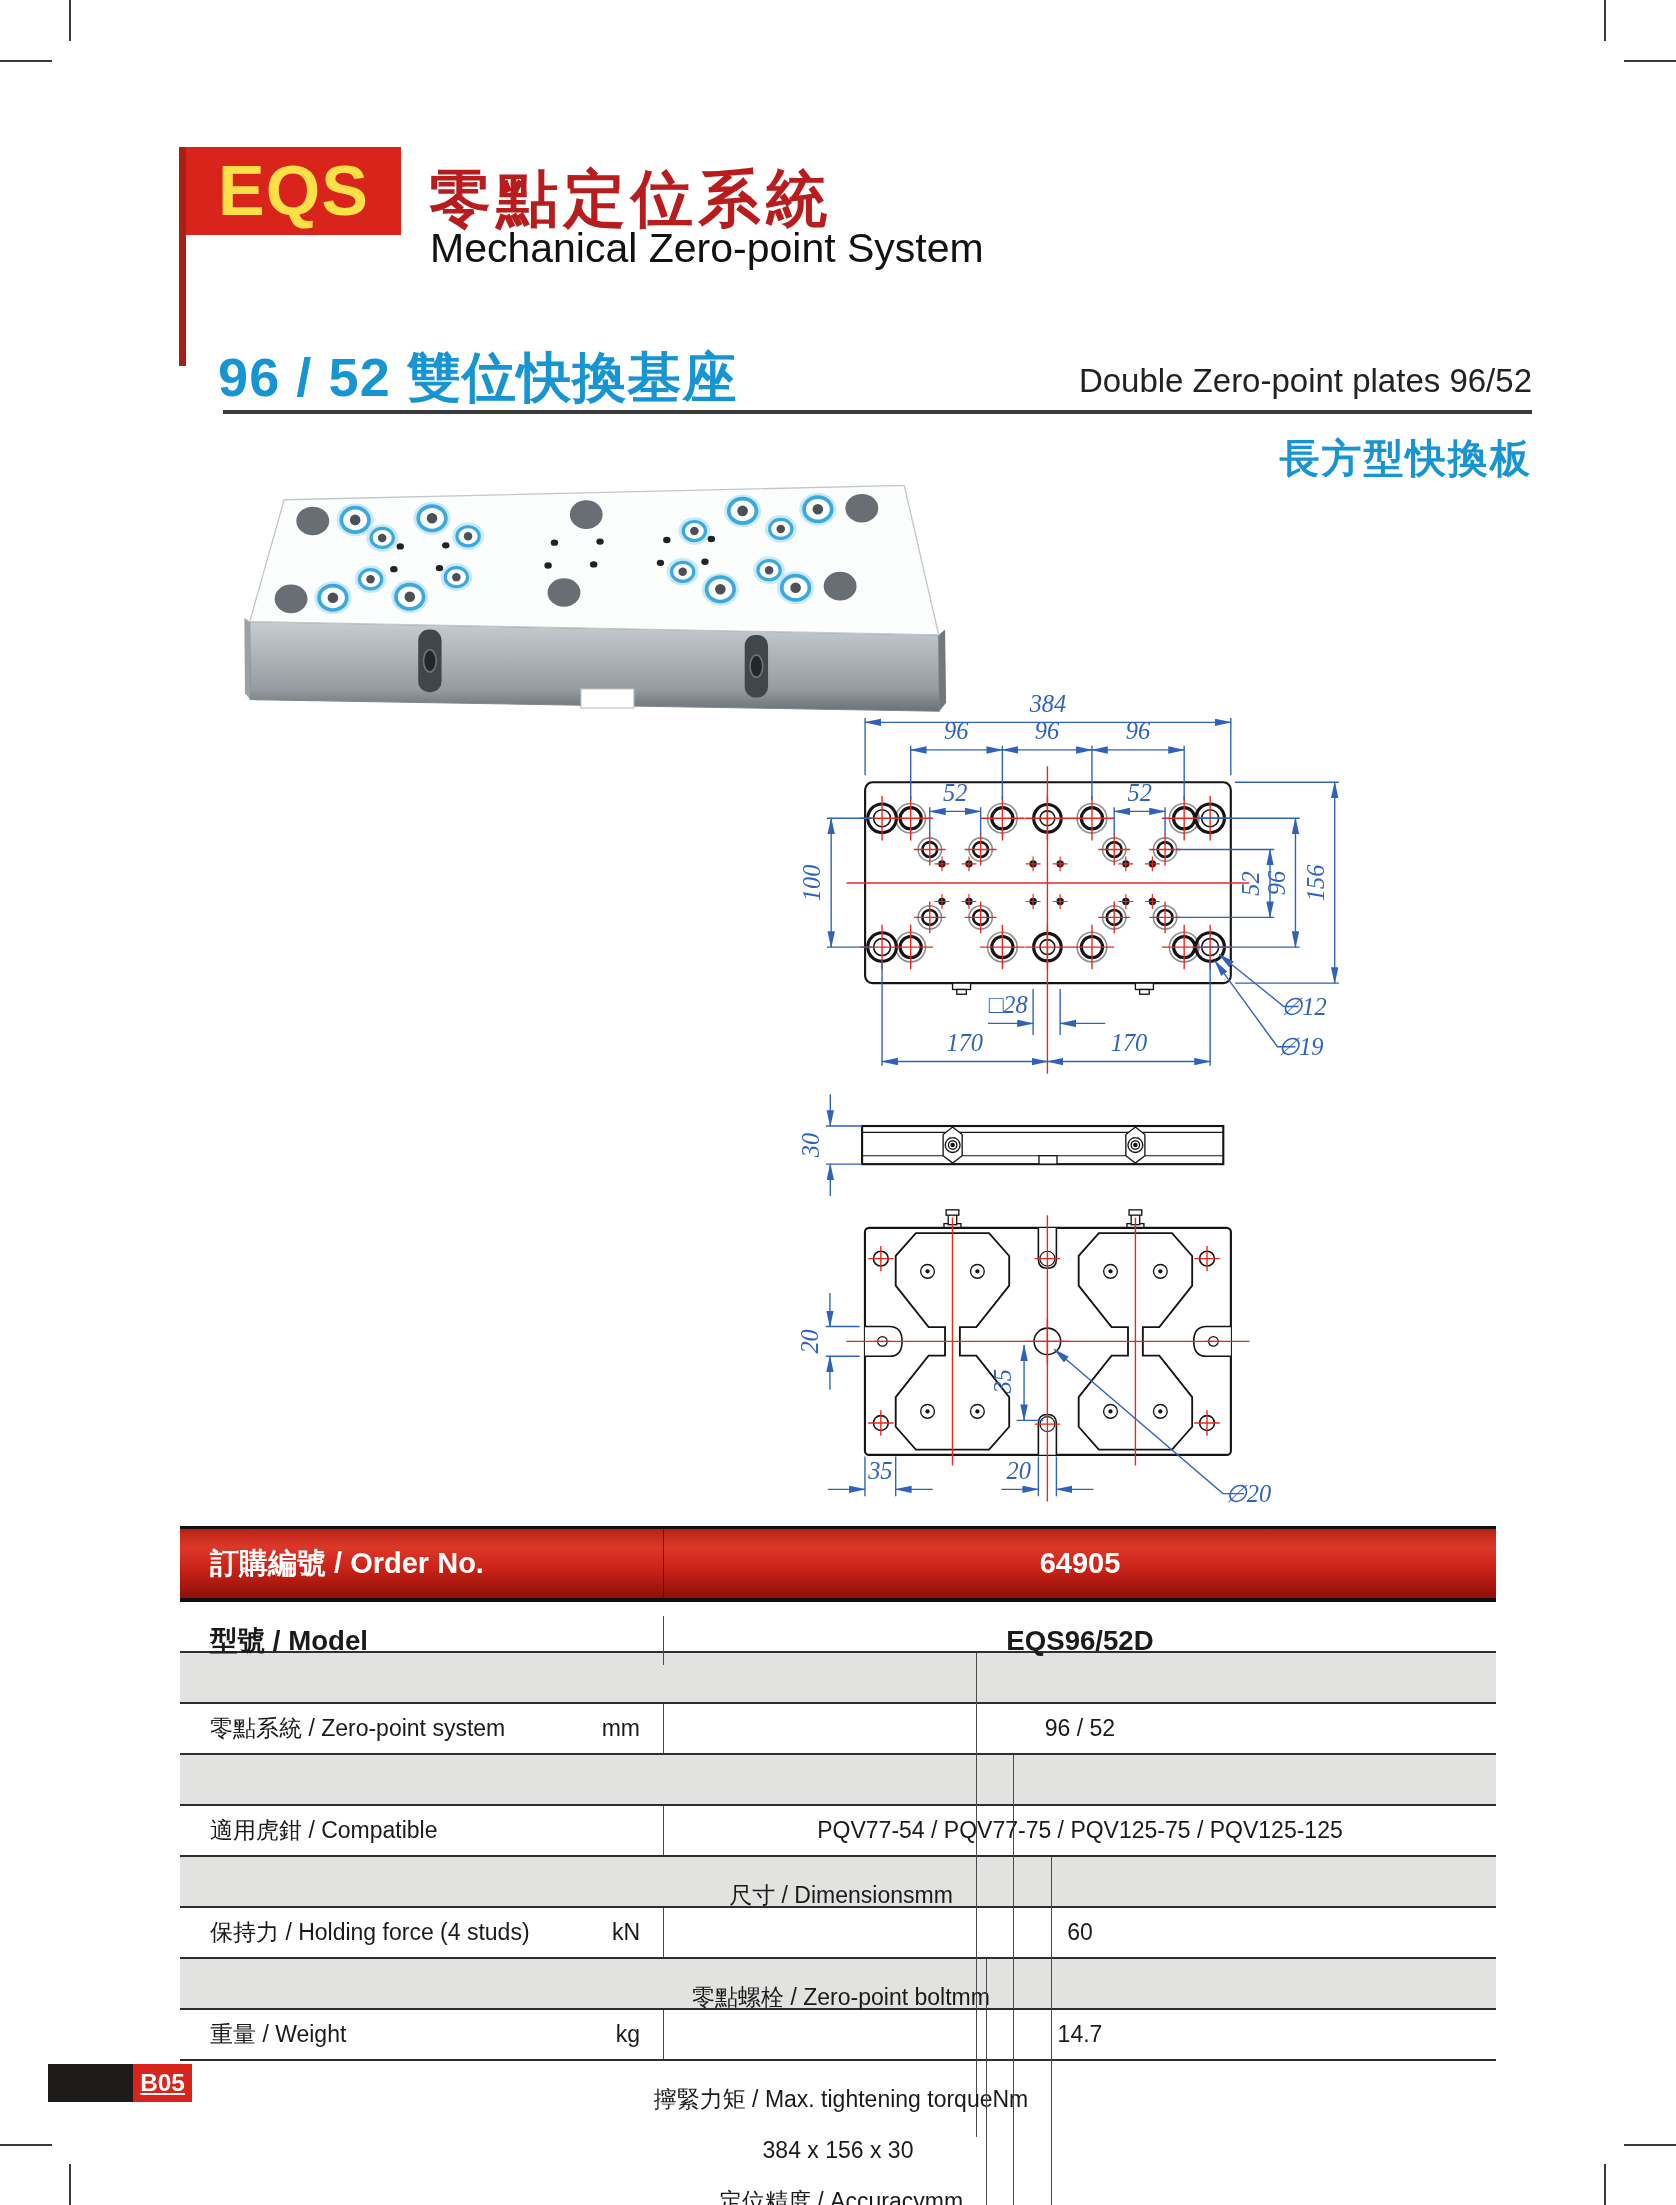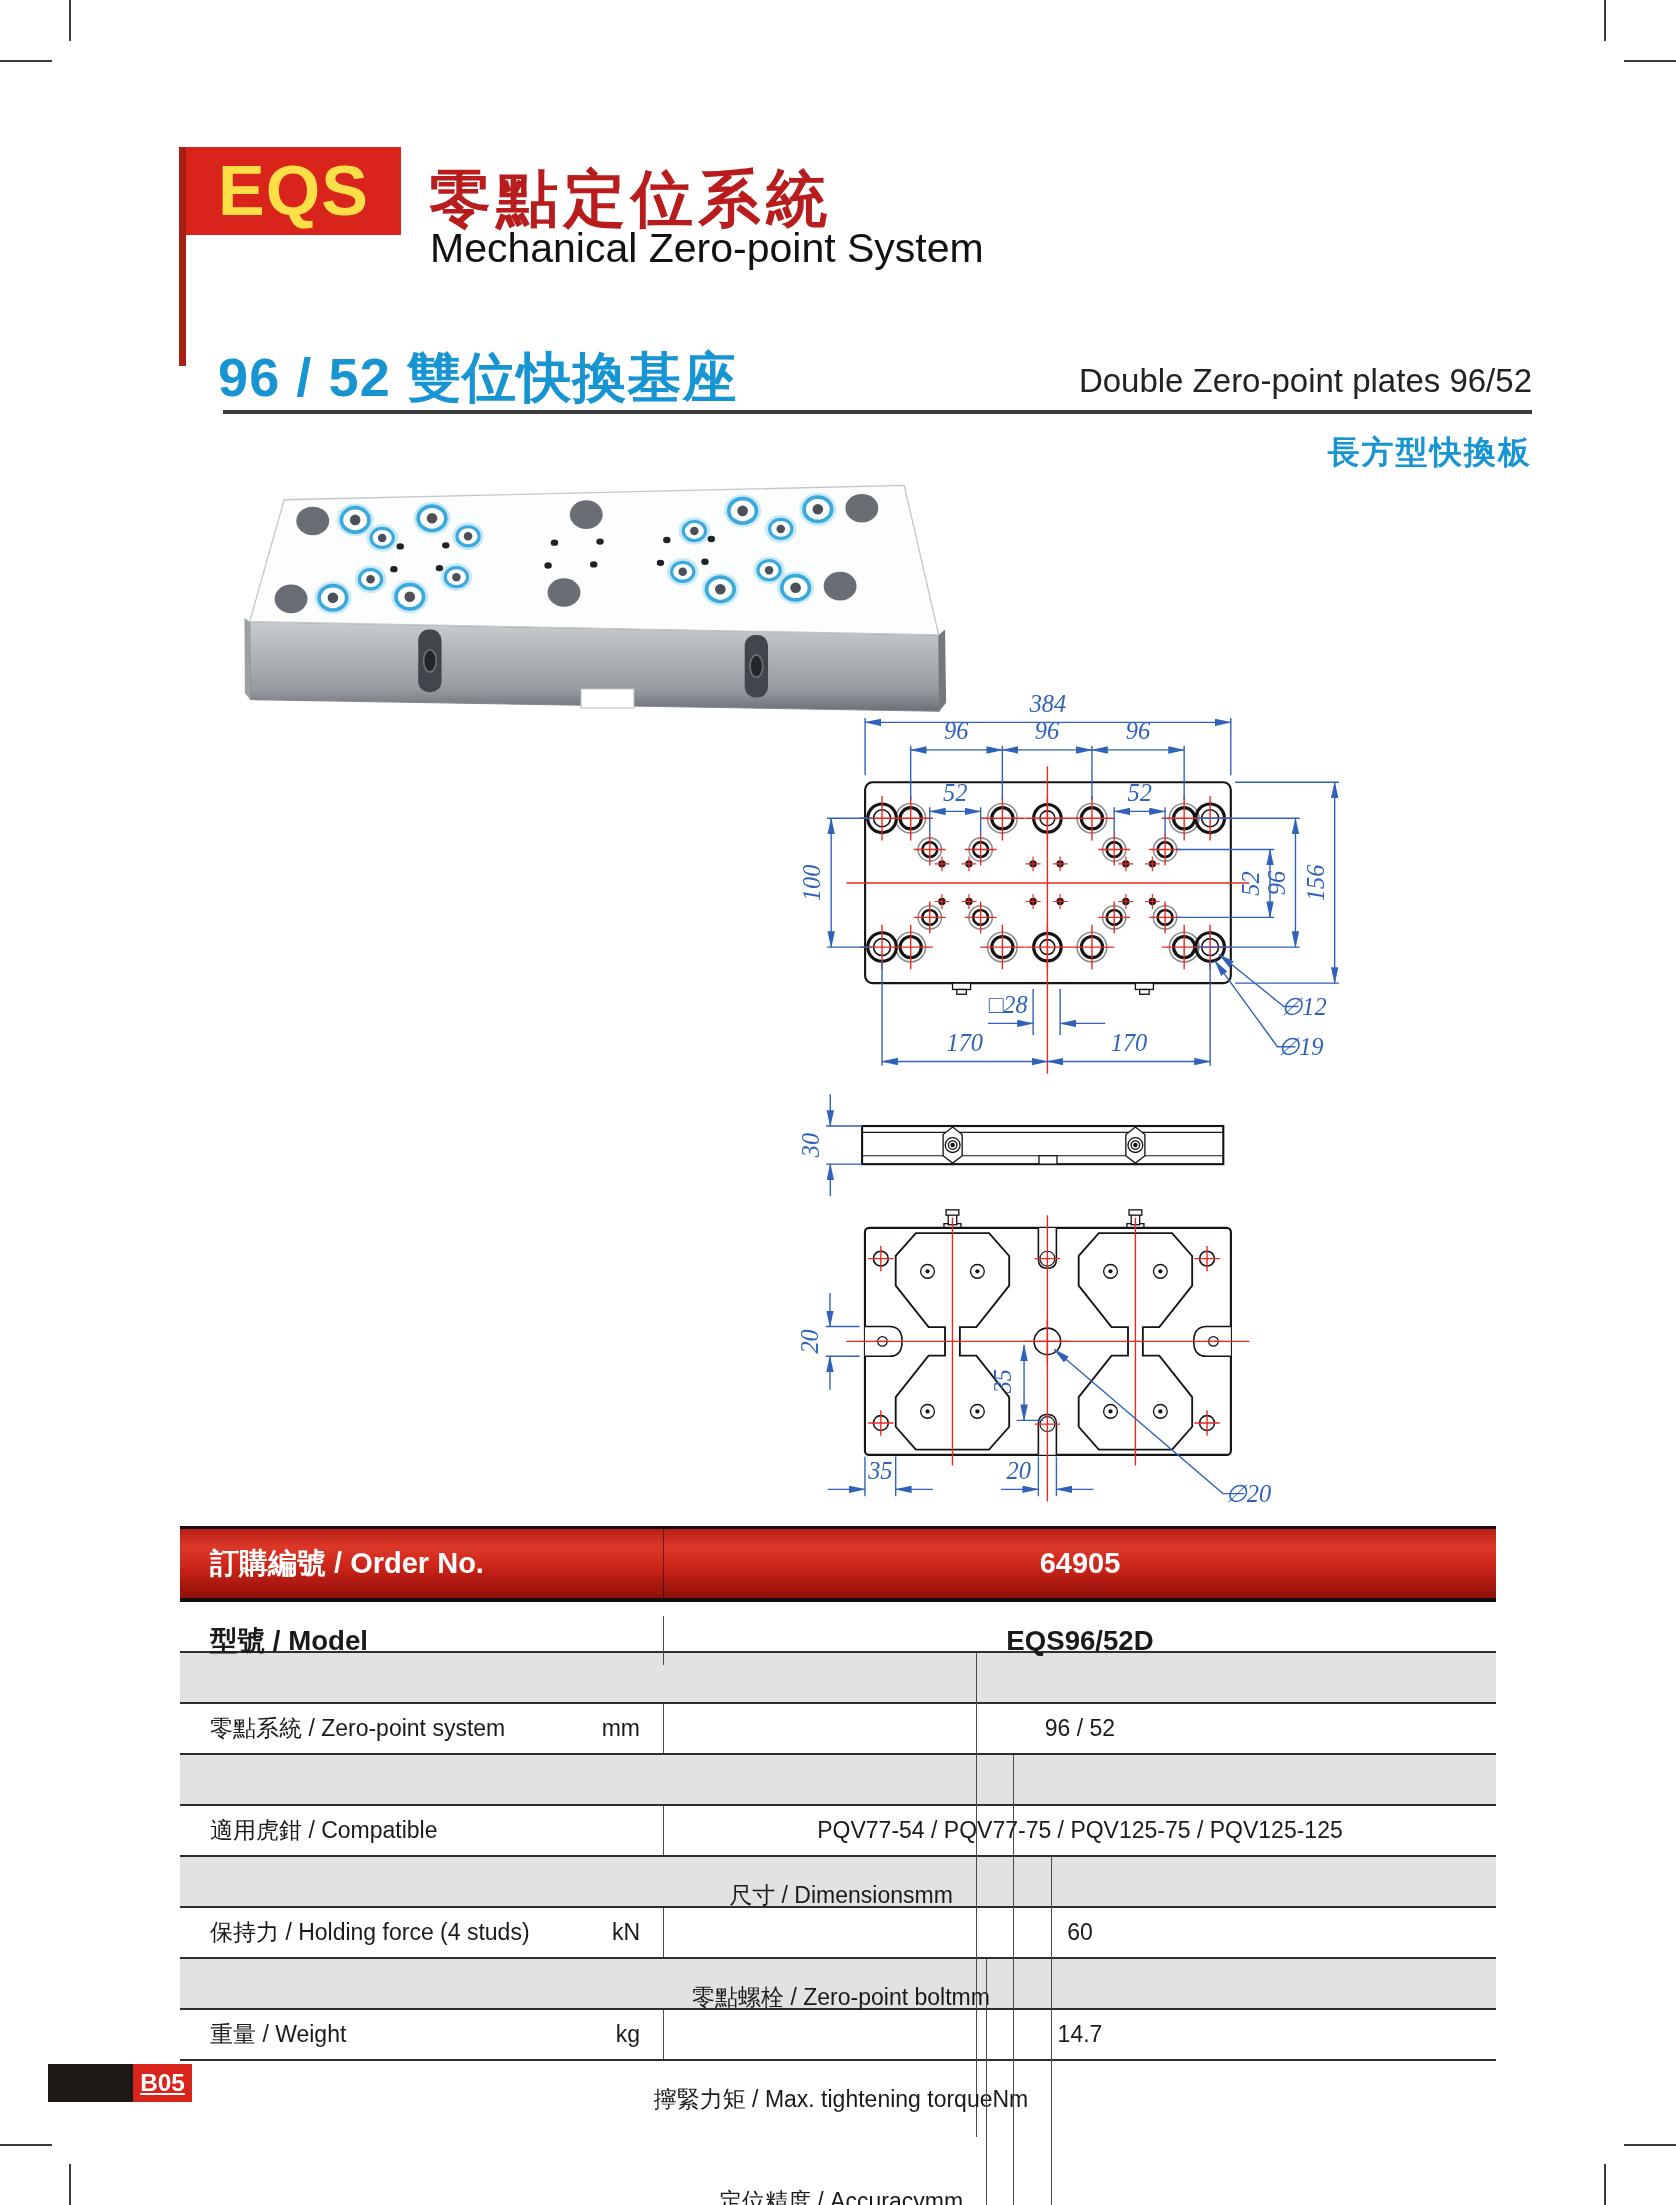--- a/index.html
+++ b/index.html
@@ -9,21 +9,21 @@
   
   .pole{position:absolute;left:179px;top:147px;width:6.9px;height:219px;background:#a62016;}
   .badge{position:absolute;left:186px;top:147px;width:215px;height:88px;background:#d9241b;
          display:flex;align-items:center;justify-content:center;}
   .badge span{color:#fde047;font-size:70px;font-weight:bold;letter-spacing:1.1px;}
   .title-zh{position:absolute;left:429px;top:157px;font-size:62px;font-weight:bold;letter-spacing:5.3px;color:#b91c1c;}
   .title-en{position:absolute;left:430px;top:225px;font-size:41px;font-weight:500;color:#111;}
   .sec-zh{position:absolute;left:218px;top:342px;font-size:54px;font-weight:600;color:#1794d2;letter-spacing:1.1px;}
   .sec-en{position:absolute;right:144px;top:362px;font-size:33px;color:#222;}
   .rule{position:absolute;left:223px;top:410px;width:1309px;height:3.7px;background:#3b3b3b;}
-  .plate-zh{position:absolute;right:144px;top:431px;font-size:32px;font-weight:600;color:#1794d2;letter-spacing:2.1px;}
+  .plate-zh{position:absolute;right:144px;top:431px;font-size:40px;font-weight:600;color:#1794d2;letter-spacing:2.1px;}
   
   .spec{position:absolute;left:180px;top:1526px;width:1316px;border-top:3.7px solid #111;font-size:23px;}
   .t-head{height:69px;display:flex;align-items:center;border-bottom:4.2px solid #111;
           background:linear-gradient(180deg,#b91f15 0%,#dc382a 26%,#cc2418 55%,#8f0f09 100%);color:#fff;}
   .t-head .lab{border-right:1.6px solid rgba(0,0,0,.45);font-weight:bold;}
   .t-head .lab b{font-size:29px;}
   .t-head .val{font-size:29px;font-weight:bold;}
   .row{height:49px;display:flex;align-items:center;border-bottom:2.1px solid #2e2e2e;background:#fff;}
   .row.shade{background:#e2e2e0;flex-direction:column;}
   .lab{flex:0 0 484px;box-sizing:border-box;display:flex;justify-content:space-between;align-items:center;
@@ -428,20 +428,21 @@
         <span>型號 / Model</span>
         <span class="unit"></span>
       </div>
     <div class="val">EQS96/52D</div>
   </div>
   <div class="row shade">
     <div class="lab">
         <span>尺寸 / Dimensions</span>
         <span class="unit">mm</span>
       </div>
+    <div class="val">384 x 156 x 30</div>
   </div>
   <div class="row">
     <div class="lab">
         <span>零點系統 / Zero-point system</span>
         <span class="unit">mm</span>
       </div>
     <div class="val">96 / 52</div>
   </div>
   <div class="row shade">
     <div class="lab">

